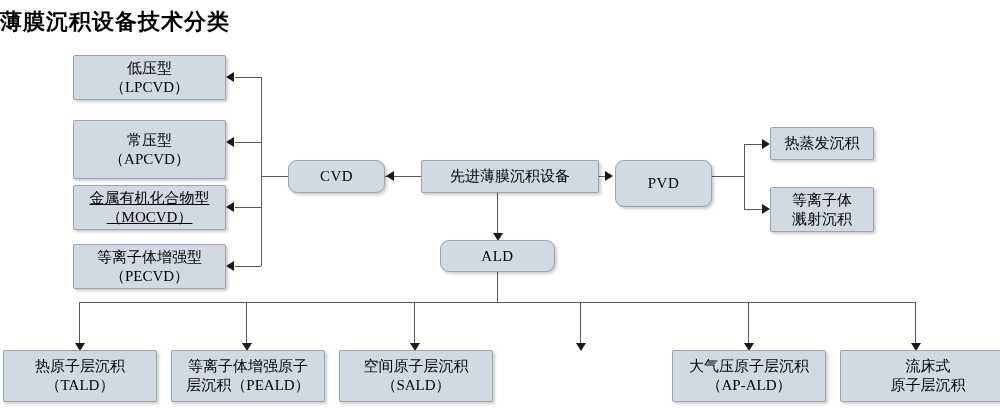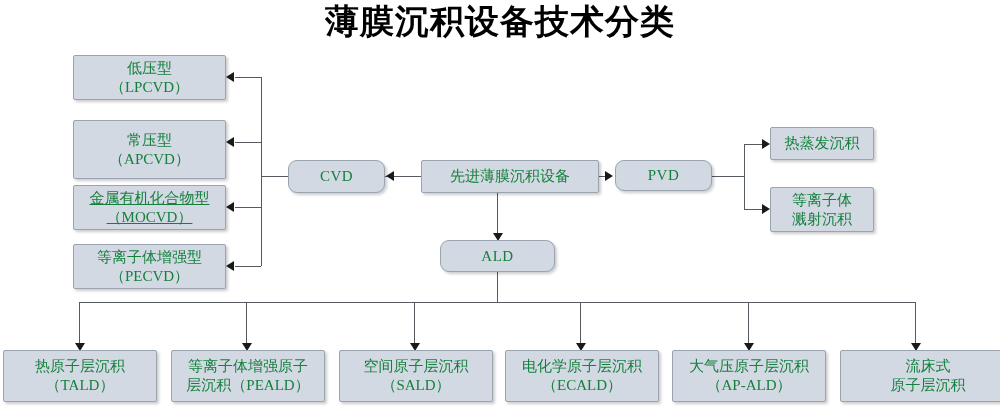--- a/index.html
+++ b/index.html
@@ -15,35 +15,34 @@
     width: 1000px;
     height: 408px;
     background: #ffffff;
     overflow: hidden;
   }
   #title {
     position: absolute;
     left: 0;
     top: 6px;
     width: 1000px;
-    text-align: center;
-    font-size: 34px;
+    font-size: 22px;
     font-weight: bold;
     color: #000000;
     letter-spacing: 1px;
     line-height: 32px;
     font-family: "Liberation Serif", "DejaVu Serif", serif;
   }
   .node {
     position: absolute;
     box-sizing: border-box;
     background: #d3d9e3;
     border: 1px solid #9aa3b0;
     border-radius: 2px;
-    color: #15803d;
+    color: #000000;
     display: flex;
     align-items: center;
     justify-content: center;
     text-align: center;
     font-size: 15px;
     line-height: 19px;
     box-shadow: 2px 2px 3px rgba(0,0,0,0.20);
     font-family: "Liberation Serif", "DejaVu Serif", serif;
     white-space: pre-line;
     padding: 0 4px;
@@ -149,34 +148,32 @@
 
   <div class="node" style="left:73px; top:55px; width:153px; height:45px;">低压型
 （LPCVD）</div>
   <div class="node" style="left:73px; top:120px; width:153px; height:59px;">常压型
 （APCVD）</div>
   <div class="node" style="left:73px; top:185px; width:153px; height:45px;text-decoration:underline;">金属有机化合物型
 （MOCVD）</div>
   <div class="node" style="left:73px; top:244px; width:153px; height:45px;">等离子体增强型
 （PECVD）</div>
 
-  <div class="node latin" style="left:615px; top:160px; width:97px; height:31px;font-family:Liberation Serif, serif;">PVD</div>
+  <div class="node latin" style="left:615px; top:160px; width:97px; height:47px;font-family:Liberation Serif, serif;">PVD</div>
 
   <div class="node" style="left:770px; top:127px; width:104px; height:33px;">热蒸发沉积</div>
   <div class="node" style="left:770px; top:187px; width:104px; height:45px;">等离子体
 溅射沉积</div>
 
   <div class="node latin" style="left:440px; top:240px; width:115px; height:32px;">ALD</div>
 
   <div class="node" style="left:3px; top:350px; width:154px; height:52px;">热原子层沉积
 （TALD）</div>
   <div class="node" style="left:171px; top:350px; width:154px; height:52px;">等离子体增强原子
 层沉积（PEALD）</div>
   <div class="node" style="left:339px; top:350px; width:154px; height:52px;">空间原子层沉积
 （SALD）</div>
-  <div class="node" style="left:505px; top:350px; width:154px; height:52px;">电化学原子层沉积
-（ECALD）</div>
   <div class="node" style="left:672px; top:350px; width:154px; height:52px;">大气压原子层沉积
 （AP-ALD）</div>
   <div class="node" style="left:840px; top:350px; width:176px; height:52px;">流床式
 原子层沉积</div>
 
 </div>
 
 </body></html>

